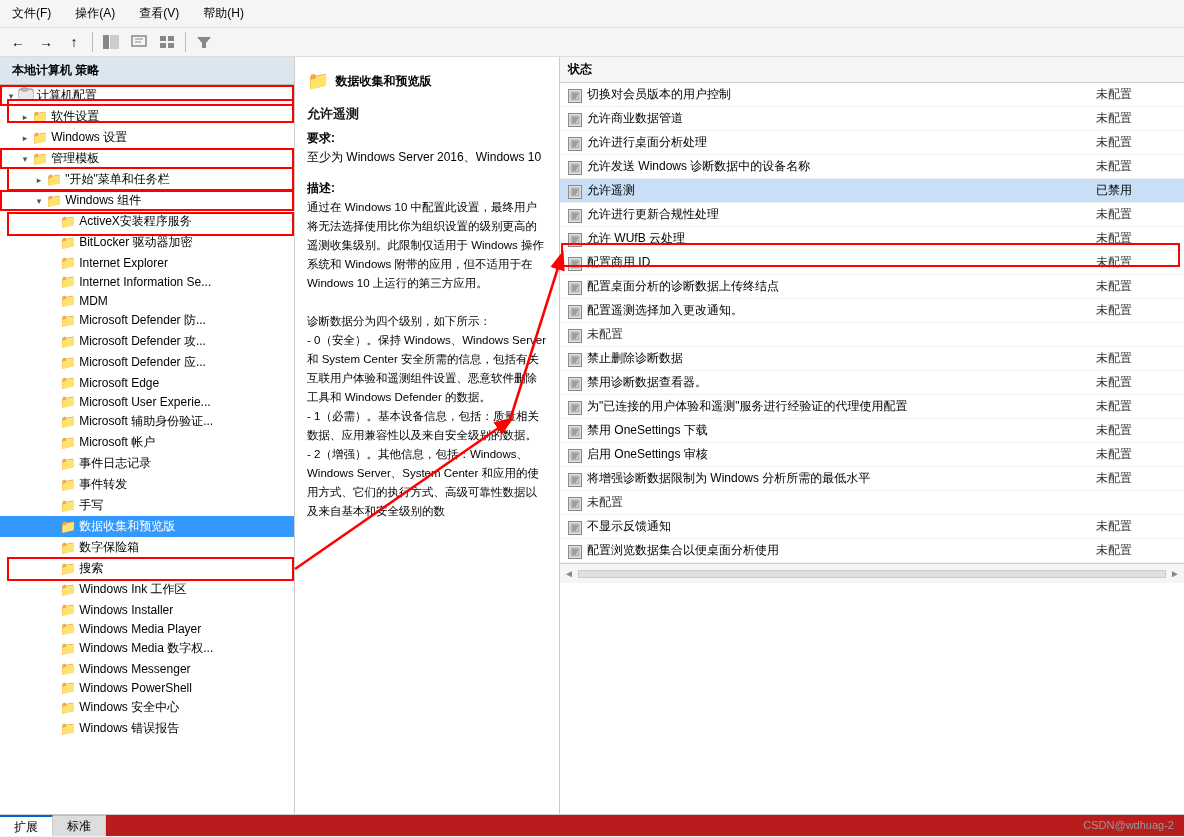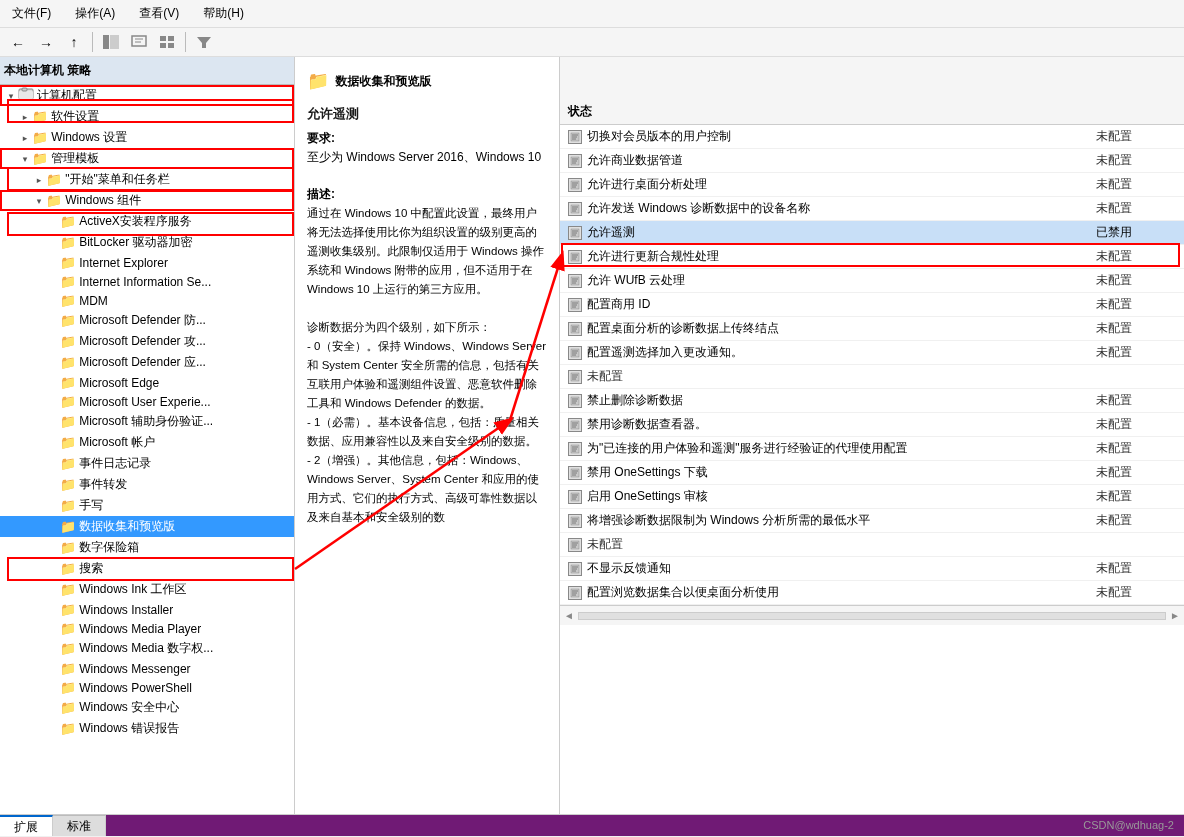--- a/index.html
+++ b/index.html
@@ -64,21 +64,21 @@
     .left-panel {
       width: 295px;
       background: #fff;
       border-right: 1px solid #ccc;
       overflow-y: auto;
       overflow-x: hidden;
     }
 
     .left-header {
       background: #dce6f1;
-      padding: 5px 4px;
+      padding: 5px 12px;
       font-size: 12px;
       font-weight: bold;
       border-bottom: 1px solid #bbb;
     }
 
     .tree-node {
       display: flex;
       align-items: center;
       padding: 2px 0;
       cursor: pointer;
@@ -147,25 +147,25 @@
       display: flex;
       background: #f5f5f5;
       border-bottom: 1px solid #ccc;
       padding: 4px 8px;
     }
     .right-header-col {
       font-size: 12px;
       font-weight: bold;
     }
     .right-header-col.setting { flex: 1; }
-    .right-header-col.status { width: 80px; margin-top: 42px; }
+    .right-header-col.status { width: 80px; }
 
     .policy-row {
       display: flex;
-      align-items: center;
+      align-items: flex-end;
       padding: 3px 8px;
       border-bottom: 1px solid #f0f0f0;
       cursor: pointer;
       min-height: 22px;
     }
     .policy-row.highlighted { background: #c8dff7; }
 
     .policy-icon {
       width: 14px;
       height: 14px;
@@ -188,21 +188,21 @@
       color: #333;
     }
     .policy-status.disabled {
       color: #000;
       font-weight: normal;
     }
 
     
     .bottom-tabs {
       display: flex;
-      background: #701a75;
+      background: #b91c1c;
       border-top: 1px solid #ccc;
       height: 22px;
     }
     .tab {
       padding: 2px 14px;
       border-right: 1px solid #ccc;
       cursor: pointer;
       font-size: 12px;
       background: #ddd;
       border-top: 1px solid #bbb;
@@ -444,21 +444,21 @@
     <div class="middle-panel">
       <div style="display:flex; align-items:center; margin-bottom:8px;">
         <span style="font-size:18px; margin-right:6px;">📁</span>
         <strong>数据收集和预览版</strong>
       </div>
 
       <div style="font-weight:bold; font-size:13px; margin-bottom:4px; color:#1a1a1a;">允许遥测</div>
 
 
       <div style="font-weight:bold;">要求:</div>
-      <div style="margin-bottom:18px;">至少为 Windows Server 2016、Windows 10</div>
+      <div style="margin-bottom:12px;">至少为 Windows Server 2016、Windows 10</div>
 
       <div style="font-weight:bold;">描述:</div>
       <div style="line-height:1.65; font-size:11.5px;">
         通过在 Windows 10 中配置此设置，最终用户将无法选择使用比你为组织设置的级别更高的遥测收集级别。此限制仅适用于 Windows 操作系统和 Windows 附带的应用，但不适用于在 Windows 10 上运行的第三方应用。<br><br>
         诊断数据分为四个级别，如下所示：<br>
         - 0（安全）。保持 Windows、Windows Server 和 System Center 安全所需的信息，包括有关互联用户体验和遥测组件设置、恶意软件删除工具和 Windows Defender 的数据。<br>
         - 1（必需）。基本设备信息，包括：质量相关数据、应用兼容性以及来自安全级别的数据。<br>
         - 2（增强）。其他信息，包括：Windows、Windows Server、System Center 和应用的使用方式、它们的执行方式、高级可靠性数据以及来自基本和安全级别的数
       </div>
     </div>

